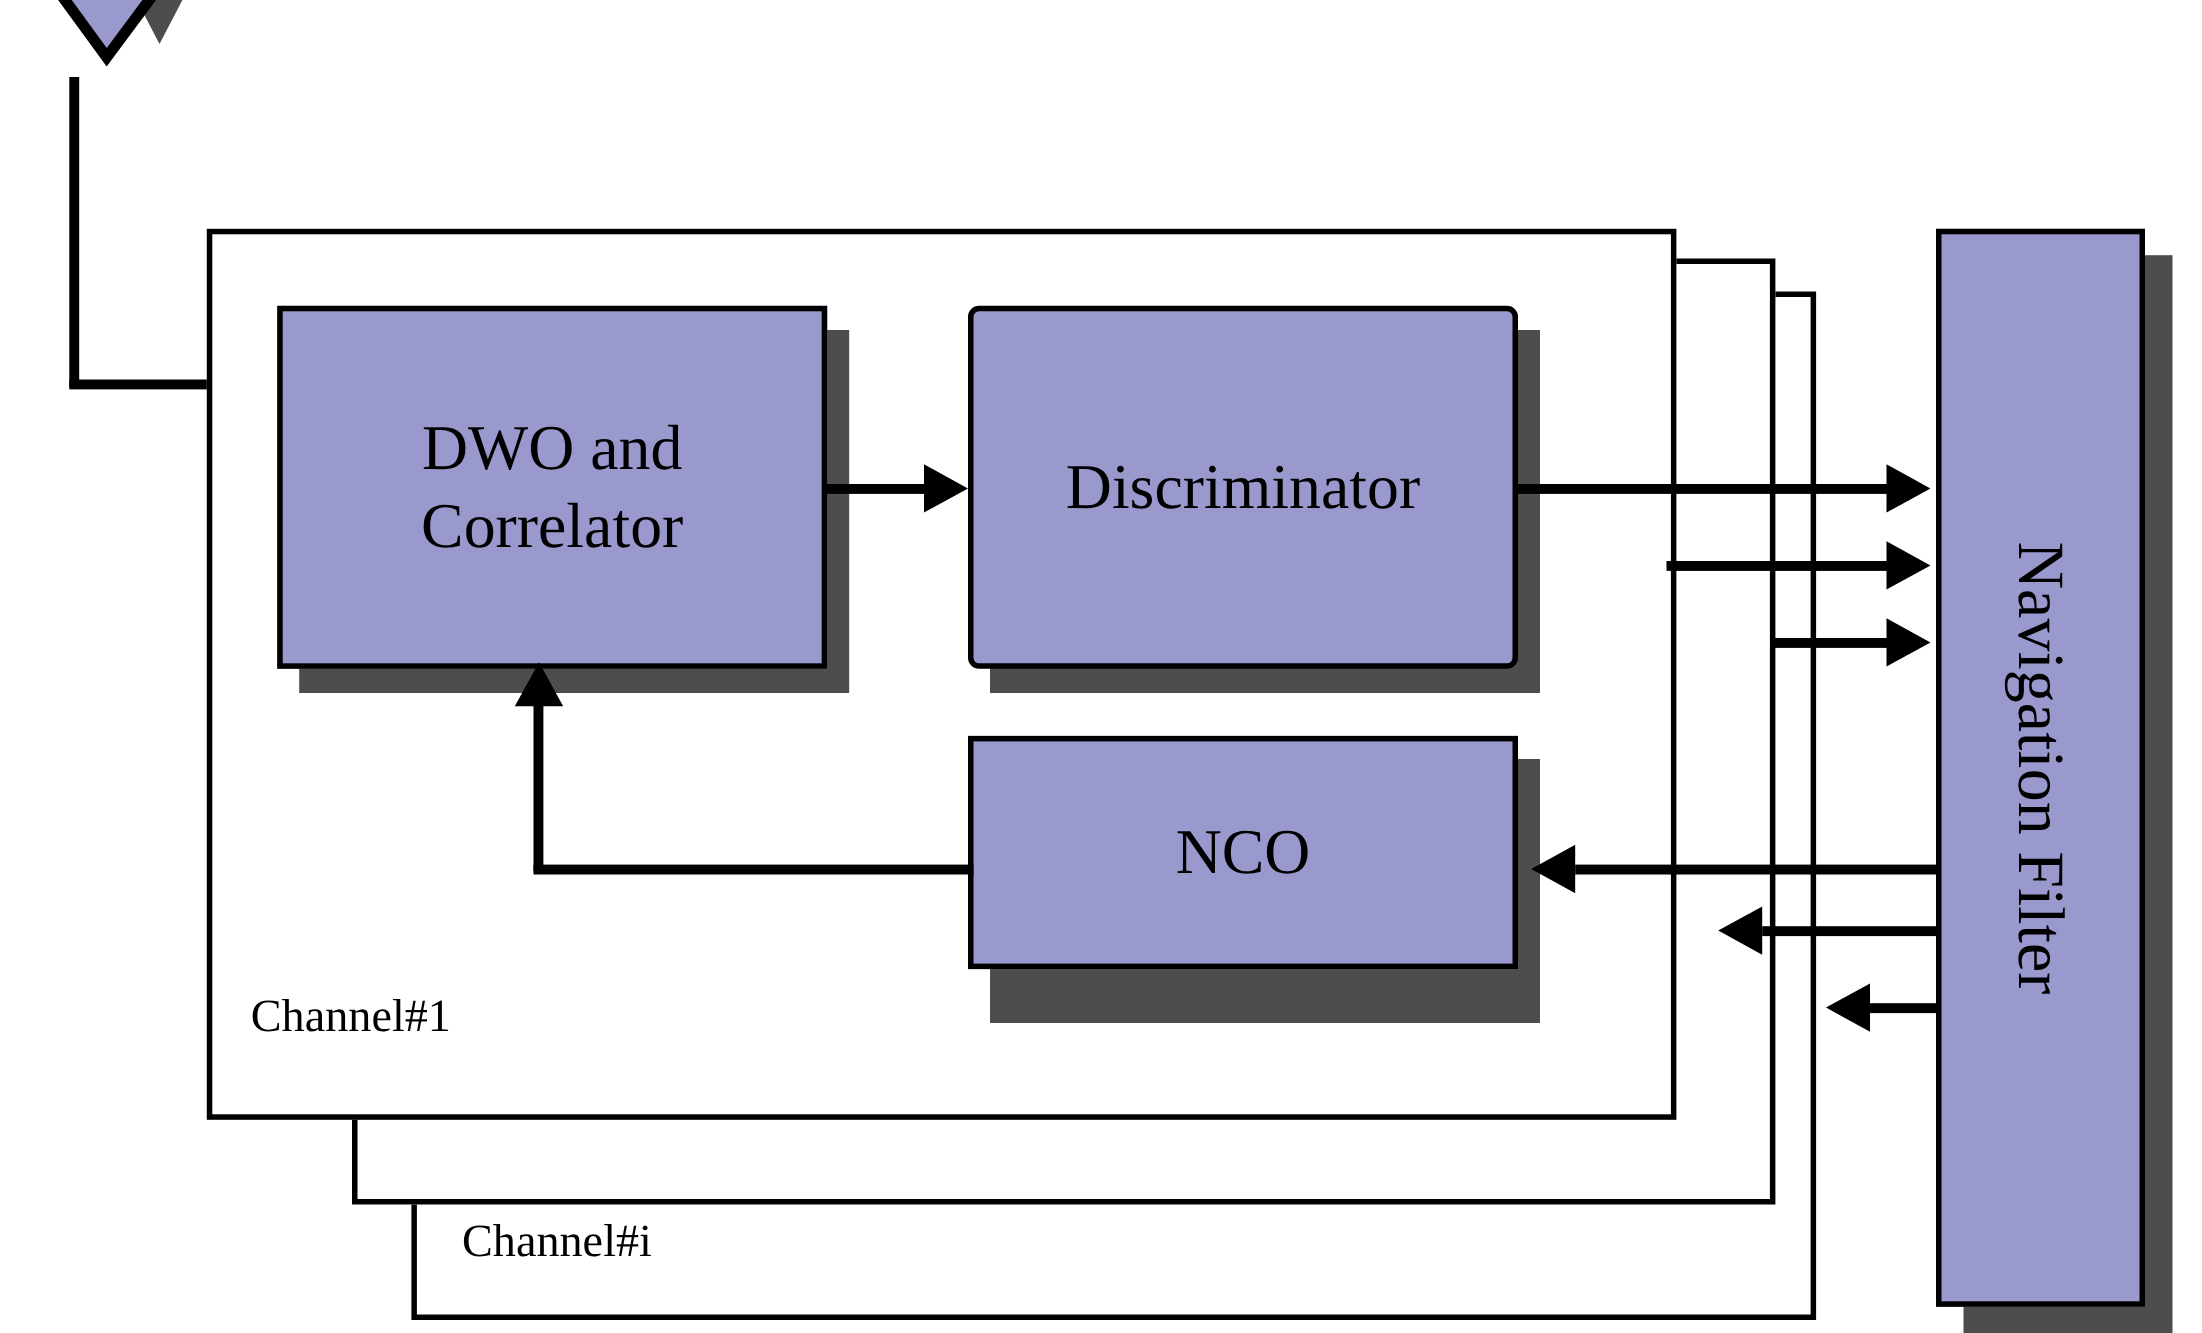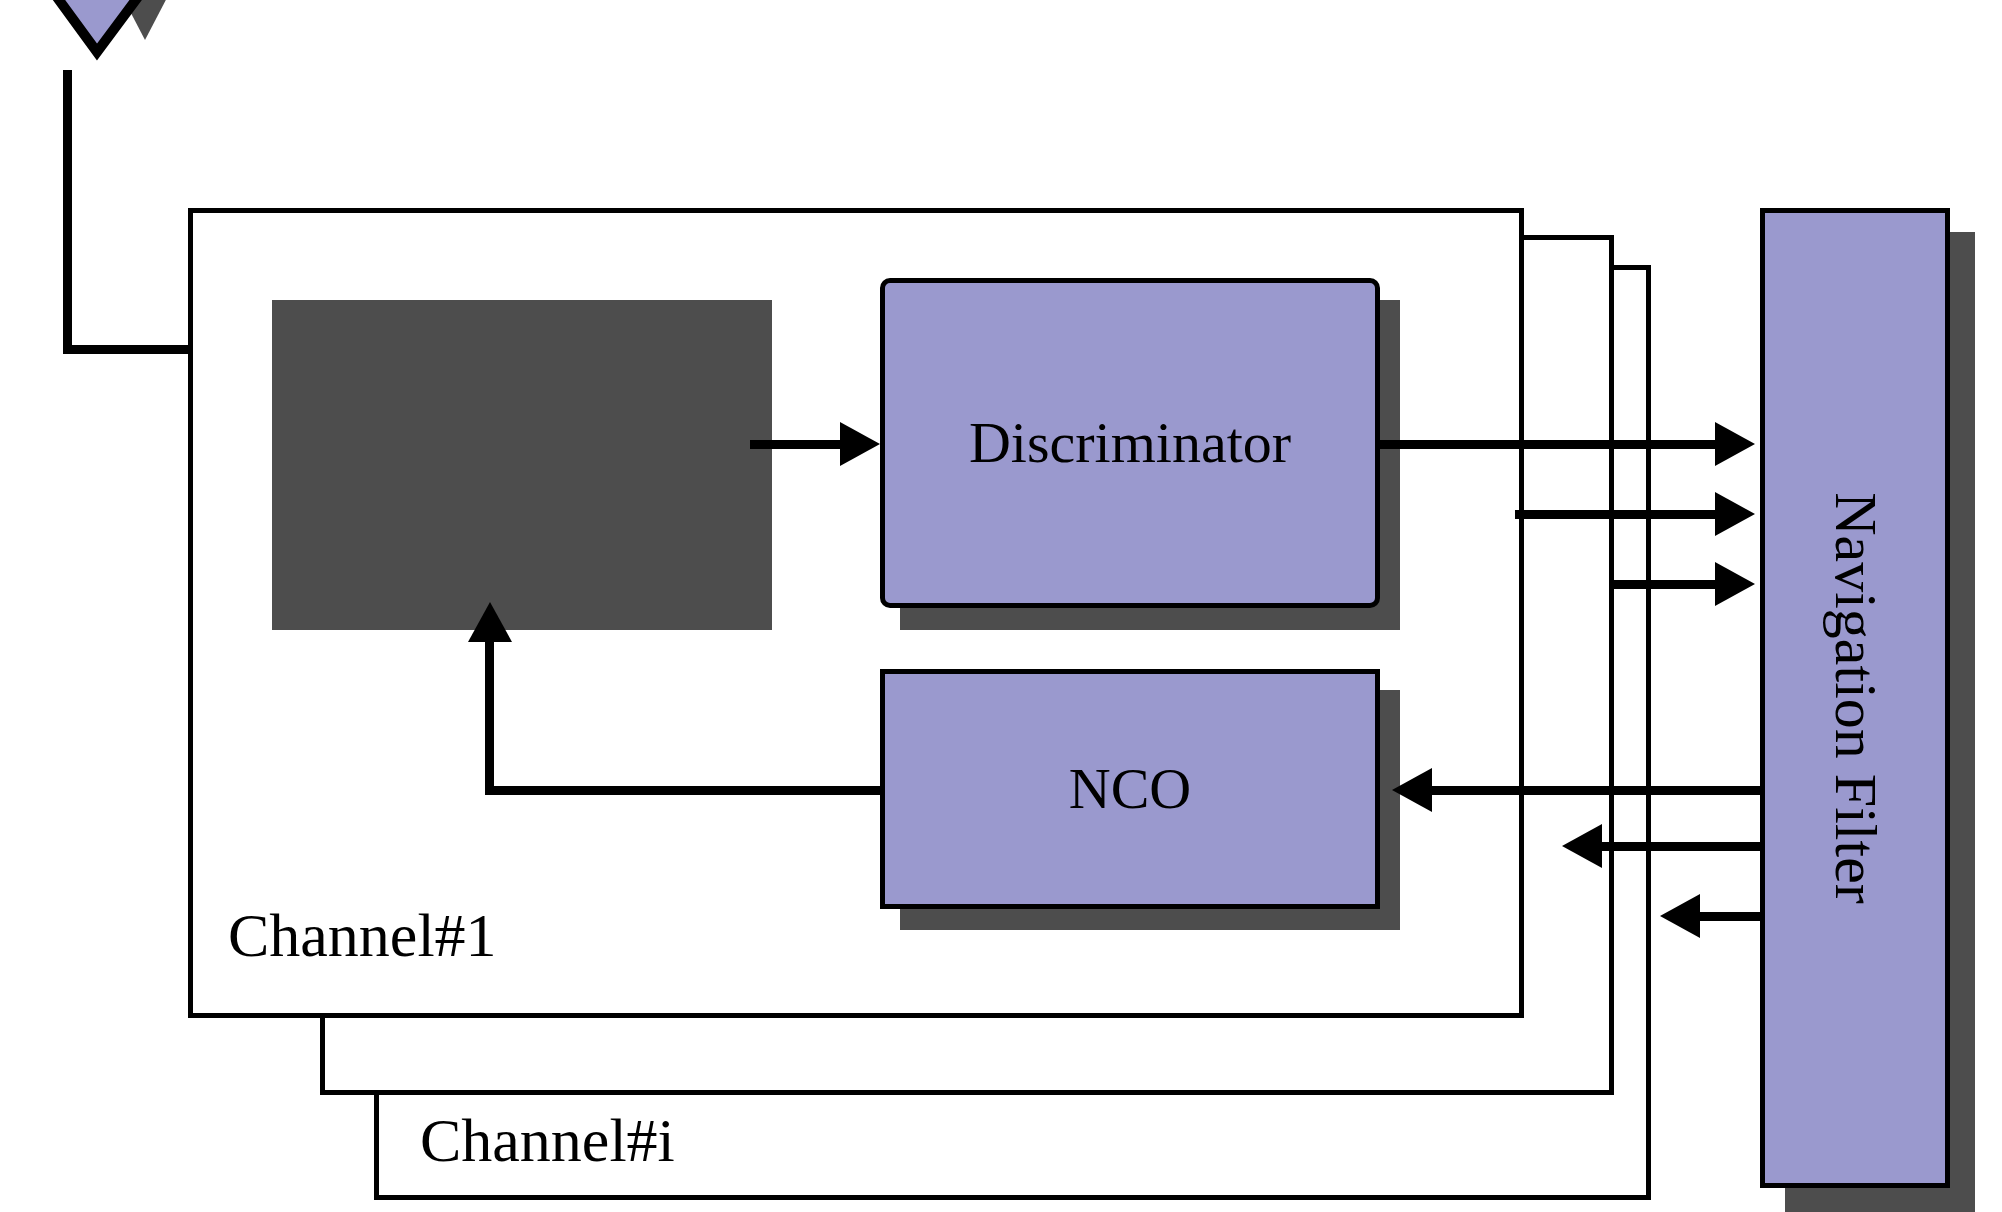--- a/index.html
+++ b/index.html
@@ -4,21 +4,21 @@
 <style>
   html,body{margin:0;padding:0;background:#ffffff;}
   body{font-family:"Liberation Serif", serif;}
   #stage{position:relative;width:2002px;height:1212px;background:#fff;overflow:hidden;}
   .blk{position:absolute;box-sizing:border-box;background:#9a99ce;border:5px solid #000;}
   .blk .lbl{position:absolute;left:0;right:0;top:50%;transform:translateY(-50%);
             text-align:center;color:#000;font-size:58px;line-height:1.22;white-space:pre-line;}
   .shadow{position:absolute;background:#4d4d4d;}
   .chanbox{position:absolute;box-sizing:border-box;border:5px solid #000;background:transparent;}
   .chanbox.filled{background:#ffffff;}
-  .chanlabel{position:absolute;font-size:62px;color:#000;white-space:nowrap;}
+  .chanlabel{position:absolute;font-size:42px;color:#000;white-space:nowrap;}
   .hline{position:absolute;background:#000;height:9px;}
   .vline{position:absolute;background:#000;width:9px;}
   .arrow-r{position:absolute;width:0;height:0;border-top:22px solid transparent;
            border-bottom:22px solid transparent;border-left:40px solid #000;}
   .arrow-l{position:absolute;width:0;height:0;border-top:22px solid transparent;
            border-bottom:22px solid transparent;border-right:40px solid #000;}
   .arrow-u{position:absolute;width:0;height:0;border-left:22px solid transparent;
            border-right:22px solid transparent;border-bottom:40px solid #000;}
   .antenna{position:absolute;}
   .nav-label{position:absolute;left:50%;top:50%;
@@ -48,28 +48,32 @@
 
   <div class="chanlabel" style="left:228px;top:900px;">Channel#1</div>
   <div class="chanlabel" style="left:420px;top:1105px;">Channel#i</div>
 
   <div class="shadow" style="left:1785px;top:232px;width:190px;height:980px;"></div>
   <div class="blk" style="left:1760px;top:208px;width:190px;height:980px;">
     <div class="nav-label">Navigation Filter</div>
   </div>
 
   <div class="shadow" style="left:272px;top:300px;width:500px;height:330px;"></div>
+  <div class="blk" style="left:252px;top:278px;width:500px;height:330px;">
+    <div class="lbl">DWO and
+Correlator</div>
+  </div>
 
   <div class="shadow" style="left:900px;top:300px;width:500px;height:330px;"></div>
   <div class="blk" style="left:880px;top:278px;width:500px;height:330px;border-radius:10px;">
     <div class="lbl">Discriminator</div>
   </div>
 
   <div class="shadow" style="left:900px;top:690px;width:500px;height:240px;"></div>
-  <div class="blk" style="left:880px;top:669px;width:500px;height:240px;">
+  <div class="blk" style="left:880px;top:669px;width:500px;height:212px;">
     <div class="lbl">NCO</div>
   </div>
 
   <div class="hline" style="left:750px;top:440px;width:100px;"></div>
   <div class="arrow-r" style="left:840px;top:422px;"></div>
 
   <div class="hline" style="left:1378px;top:440px;width:345px;"></div>
   <div class="arrow-r" style="left:1715px;top:422px;"></div>
 
   <div class="hline" style="left:1515px;top:510px;width:208px;"></div>

